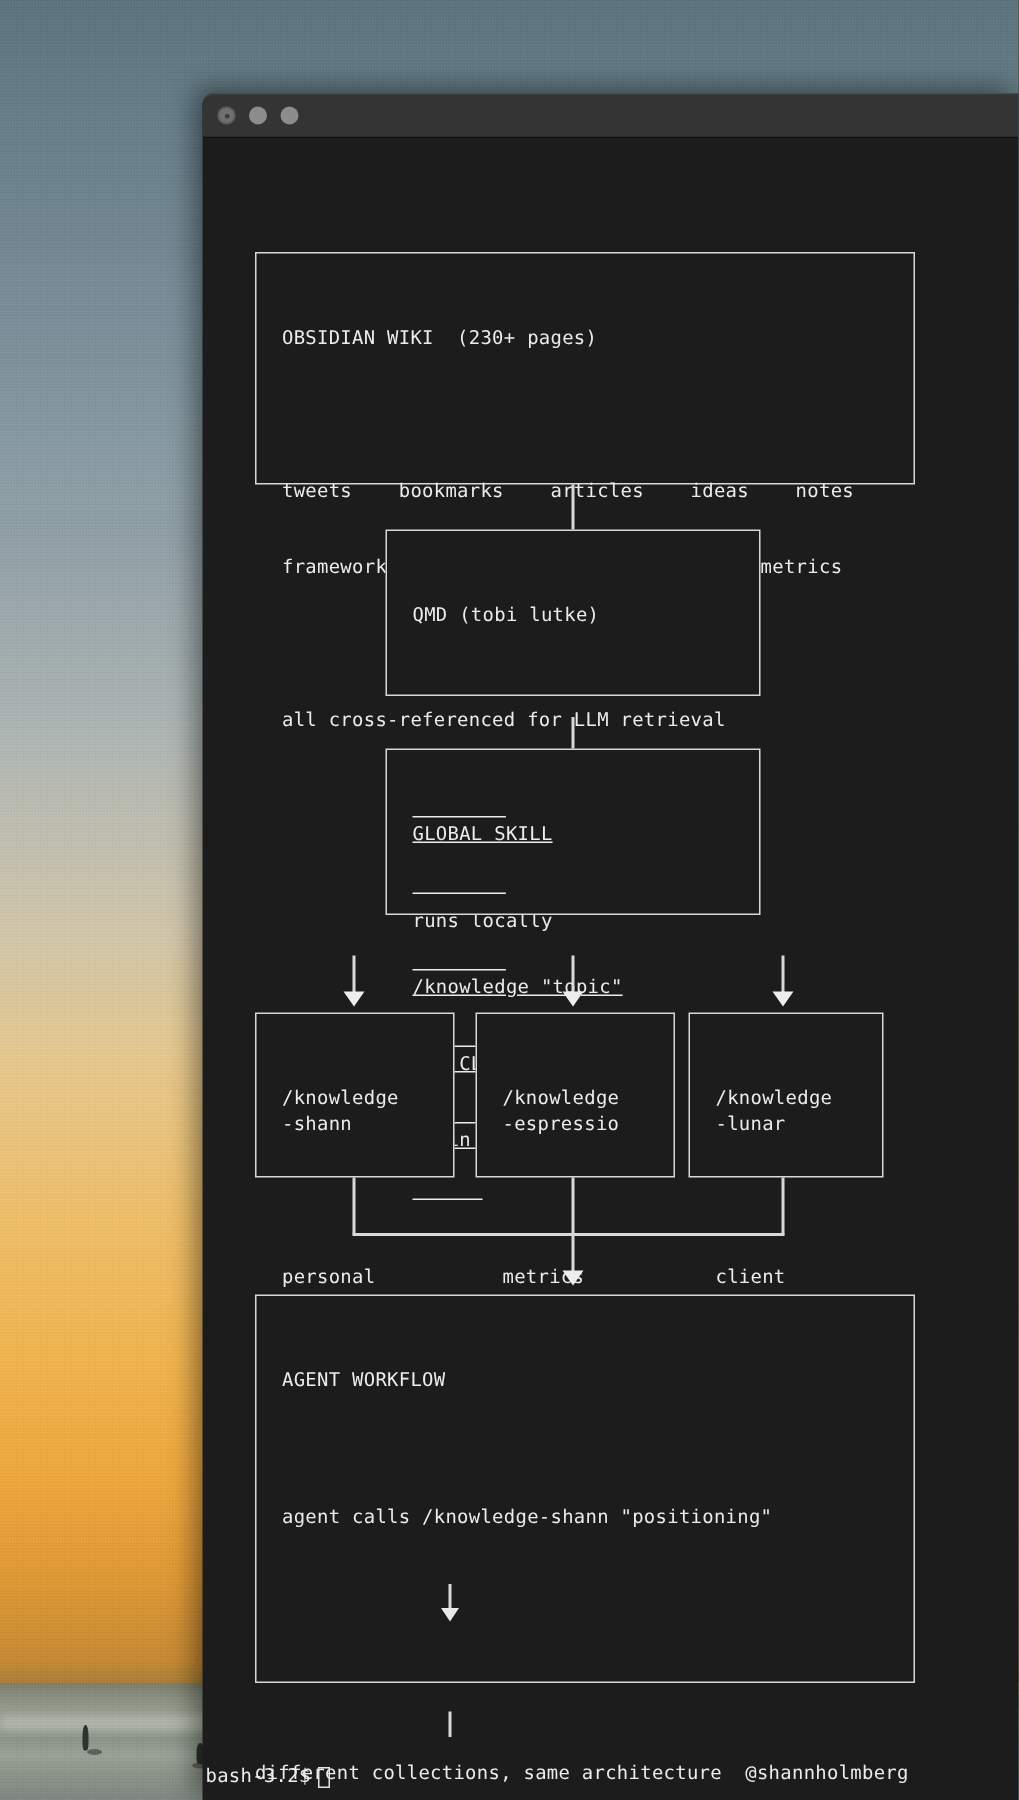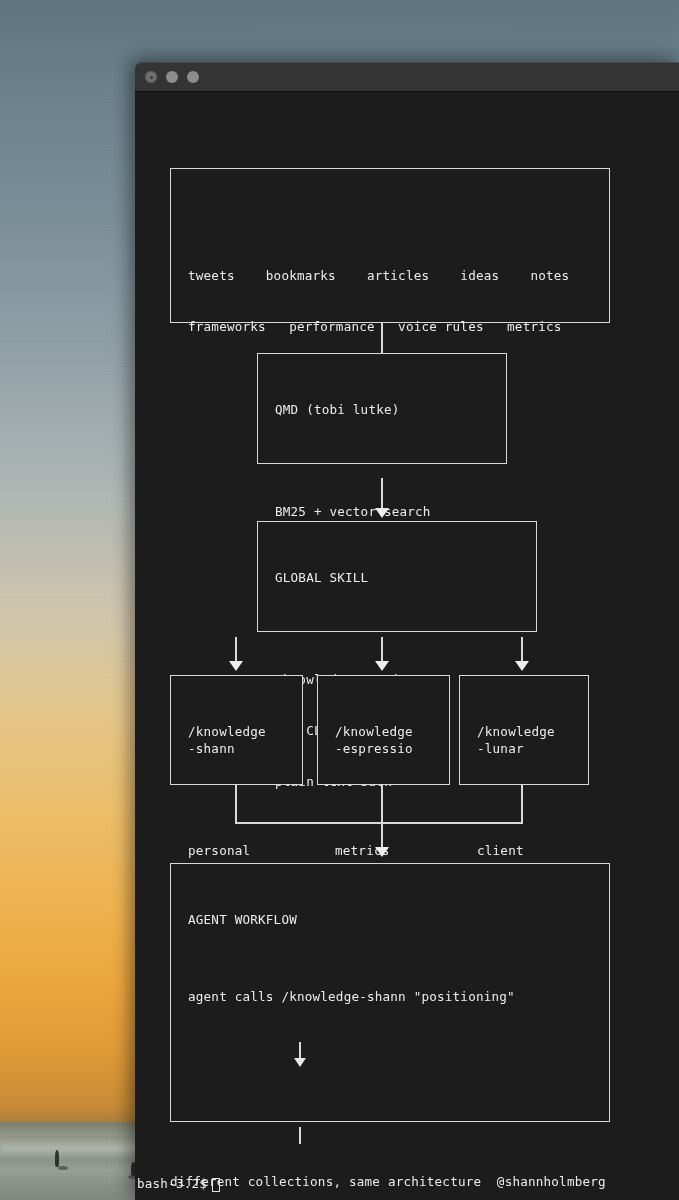--- a/index.html
+++ b/index.html
@@ -105,27 +105,27 @@
     padding:13px 17px;
     color:#ececec;
     white-space:pre;
   }
   .node .hdr { display:block; }
   .node .gap { display:block; height:17px; }
   .node .ln  { display:block; }
 
   #node-wiki      { left:35px;  top:76px;  width:440px; height:155px; }
   #node-qmd       { left:122px; top:261px; width:250px; height:111px; }
-  #node-skill     { left:122px; top:429px; width:280px; height:111px; }
+  #node-skill     { left:122px; top:407px; width:250px; height:111px;text-decoration:underline; }
   #node-k-shann   { left:35px;  top:583px; width:133px; height:110px; }
   #node-k-espr    { left:182px; top:583px; width:133px; height:110px; }
   #node-k-lunar   { left:324px; top:583px; width:130px; height:110px; }
   #node-workflow  { left:35px;  top:771px; width:440px; height:259px; }
 
-  #node-workflow .wf-title { display:block; margin-bottom:9px; }
+  #node-workflow .wf-title { display:block; margin-bottom:23px; }
   #node-workflow .wf-step  { display:block; }
   .wf-arrow {
     display:block; height:34px; position:relative;
     margin-left:105px; width:14px;
   }
   .wf-arrow i {
     position:absolute; left:6px; top:3px; width:1.6px; height:17px;
     background:#d8d8d8;
   }
   .wf-arrow b {
@@ -179,24 +179,26 @@
     <span class="tdot first"></span>
     <span class="tdot"></span>
     <span class="tdot"></span>
   </div>
 
   <div class="screen">
 
     <div id="diagram">
 
       <div class="node" id="node-wiki">
+        <span class="hdr">OBSIDIAN WIKI  (230+ pages)</span>
         <span class="gap"></span>
         <span class="ln">tweets    bookmarks    articles    ideas    notes</span>
         <span class="ln">frameworks   performance   voice rules   metrics</span>
         <span class="gap"></span>
+        <span class="ln">all cross-referenced for LLM retrieval</span>
       </div>
 
       <div class="vline" style="left:246px; top:231px; height:33px;"></div>
       <div class="ahead" style="left:240px; top:262px;"></div>
 
       <div class="node" id="node-qmd">
         <span class="hdr">QMD (tobi lutke)</span>
         <span class="gap"></span>
         <span class="ln">BM25 + vector search</span>
         <span class="ln">LLM re-ranking</span>

